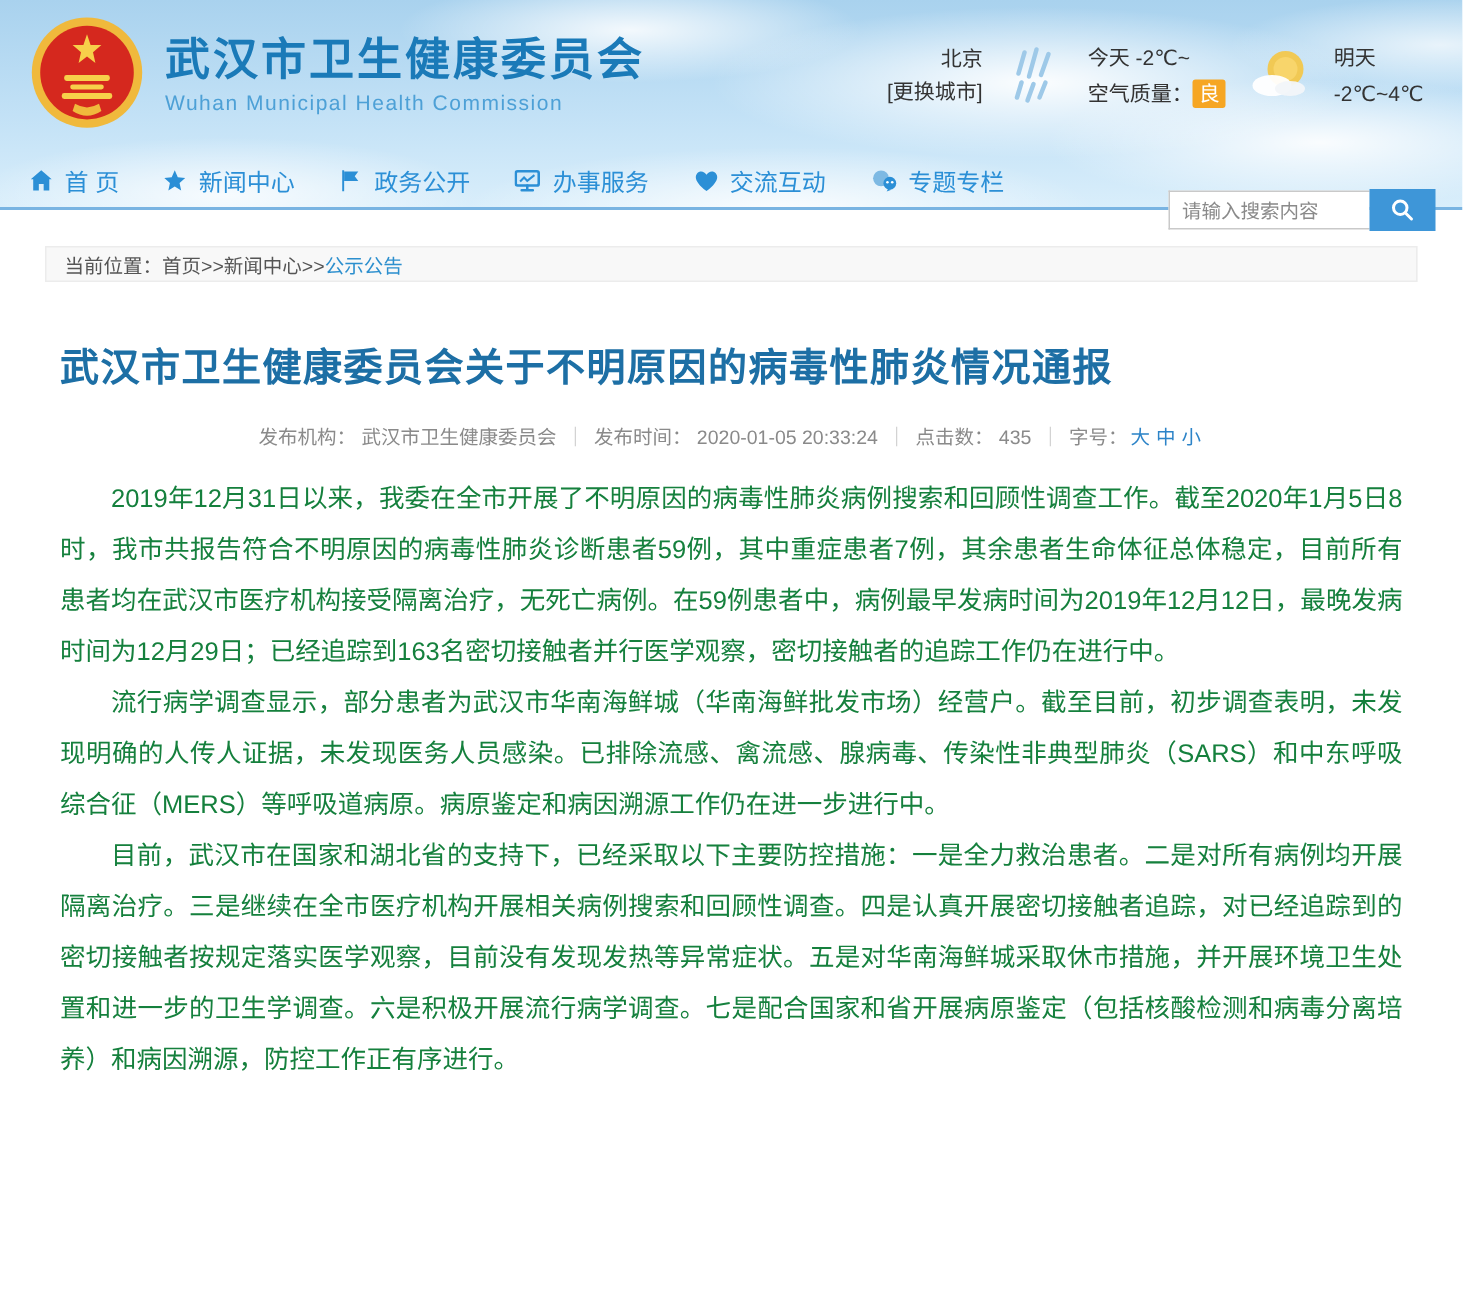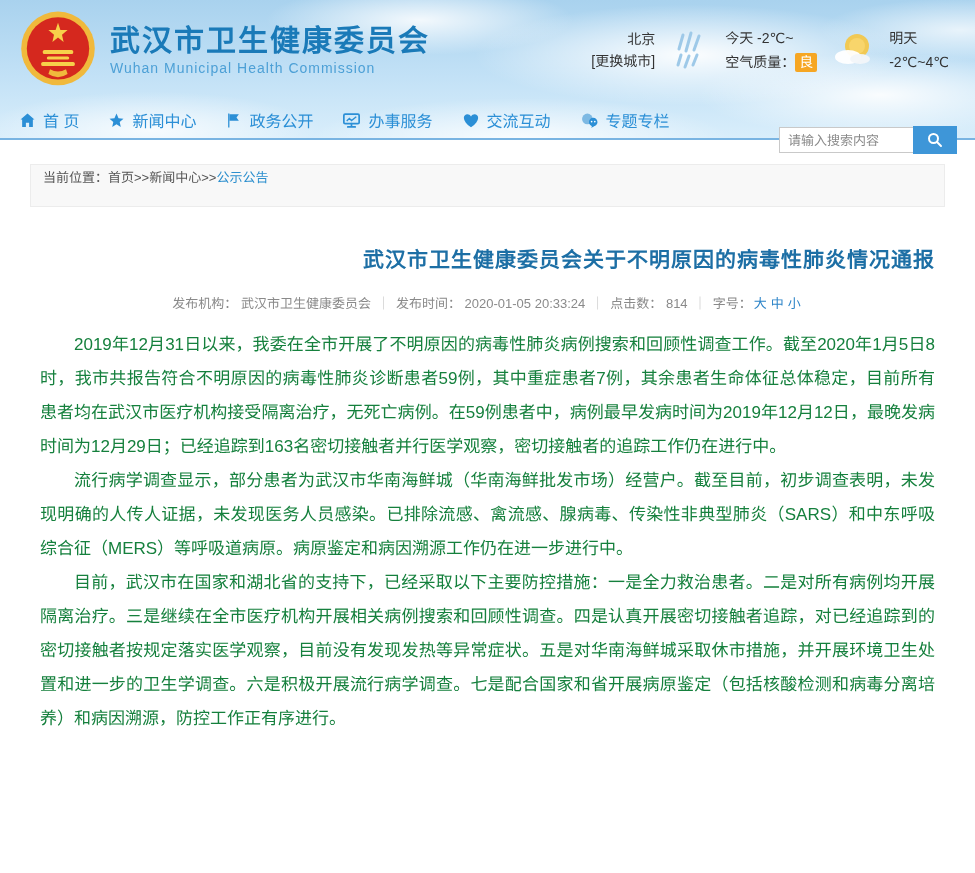--- a/index.html
+++ b/index.html
@@ -82,35 +82,35 @@
   .search-input::placeholder { color: #8a8a8a; }
   .search-btn {
     width: 44px; height: 28px;
     background: #3e96d8; border: none; cursor: pointer;
     display: flex; align-items: center; justify-content: center;
   }
 
   
   .breadcrumb {
     margin: 24px 30px 0;
-    height: 43px; line-height: 25px;
+    height: 24px; line-height: 25px;
     background: #f8f8f8;
     border: 1px solid #ececec;
     font-size: 13px; color: #555;
     padding-left: 12px;
   }
   .breadcrumb a { text-decoration: none; }
   .crumb-plain { color: #555; }
   .crumb-current { color: #2c8fce; }
 
   
   .article { margin: 0 30px; padding: 20px 10px 30px; background: #fff; }
   .article-title {
-    text-align: right;
-    color: #1d6fa5; font-size: 21px; font-weight: bold;
+    text-align: left;
+    color: #1d6fa5; font-size: 26px; font-weight: bold;
     margin: 16px 0 20px; letter-spacing: 1px;
   }
   .article-meta {
     text-align: center;
     font-size: 13px; color: #8a8a8a;
     margin-bottom: 16px;
   }
   .article-meta .sep { color: #c0c0c0; padding: 0 6px; }
   .size-link { color: #2d84c8; cursor: pointer; padding: 0 2px; }
   .article-body {
@@ -235,21 +235,21 @@
 </header>
 
 <div class="breadcrumb">
   <span class="crumb-plain">当前位置：</span><a class="crumb-plain">首页</a><span class="crumb-plain">&gt;&gt;</span><a class="crumb-plain">新闻中心</a><span class="crumb-plain">&gt;&gt;</span><a class="crumb-current">公示公告</a>
 </div>
 
 <article class="article">
   <h1 class="article-title">武汉市卫生健康委员会关于不明原因的病毒性肺炎情况通报</h1>
 
   <div class="article-meta">
-    <span>发布机构：  武汉市卫生健康委员会</span><span class="sep">｜</span><span>发布时间：  2020-01-05 20:33:24</span><span class="sep">｜</span><span>点击数：  814</span><span class="sep">｜</span><span>字号：</span><span class="size-link">大</span><span class="size-link">中</span><span class="size-link">小</span>
+    <span>发布机构：  武汉市卫生健康委员会</span><span class="sep">｜</span><span>发布时间：  2020-01-05 20:33:24</span><span class="sep">｜</span><span>点击数：  435</span><span class="sep">｜</span><span>字号：</span><span class="size-link">大</span><span class="size-link">中</span><span class="size-link">小</span>
   </div>
 
   <div class="article-body">
     <p>2019年12月31日以来，我委在全市开展了不明原因的病毒性肺炎病例搜索和回顾性调查工作。截至2020年1月5日8时，我市共报告符合不明原因的病毒性肺炎诊断患者59例，其中重症患者7例，其余患者生命体征总体稳定，目前所有患者均在武汉市医疗机构接受隔离治疗，无死亡病例。在59例患者中，病例最早发病时间为2019年12月12日，最晚发病时间为12月29日；已经追踪到163名密切接触者并行医学观察，密切接触者的追踪工作仍在进行中。</p>
     <p>流行病学调查显示，部分患者为武汉市华南海鲜城（华南海鲜批发市场）经营户。截至目前，初步调查表明，未发现明确的人传人证据，未发现医务人员感染。已排除流感、禽流感、腺病毒、传染性非典型肺炎（SARS）和中东呼吸综合征（MERS）等呼吸道病原。病原鉴定和病因溯源工作仍在进一步进行中。</p>
     <p>目前，武汉市在国家和湖北省的支持下，已经采取以下主要防控措施：一是全力救治患者。二是对所有病例均开展隔离治疗。三是继续在全市医疗机构开展相关病例搜索和回顾性调查。四是认真开展密切接触者追踪，对已经追踪到的密切接触者按规定落实医学观察，目前没有发现发热等异常症状。五是对华南海鲜城采取休市措施，并开展环境卫生处置和进一步的卫生学调查。六是积极开展流行病学调查。七是配合国家和省开展病原鉴定（包括核酸检测和病毒分离培养）和病因溯源，防控工作正有序进行。</p>
   </div>
 </article>
 
 </body></html>

